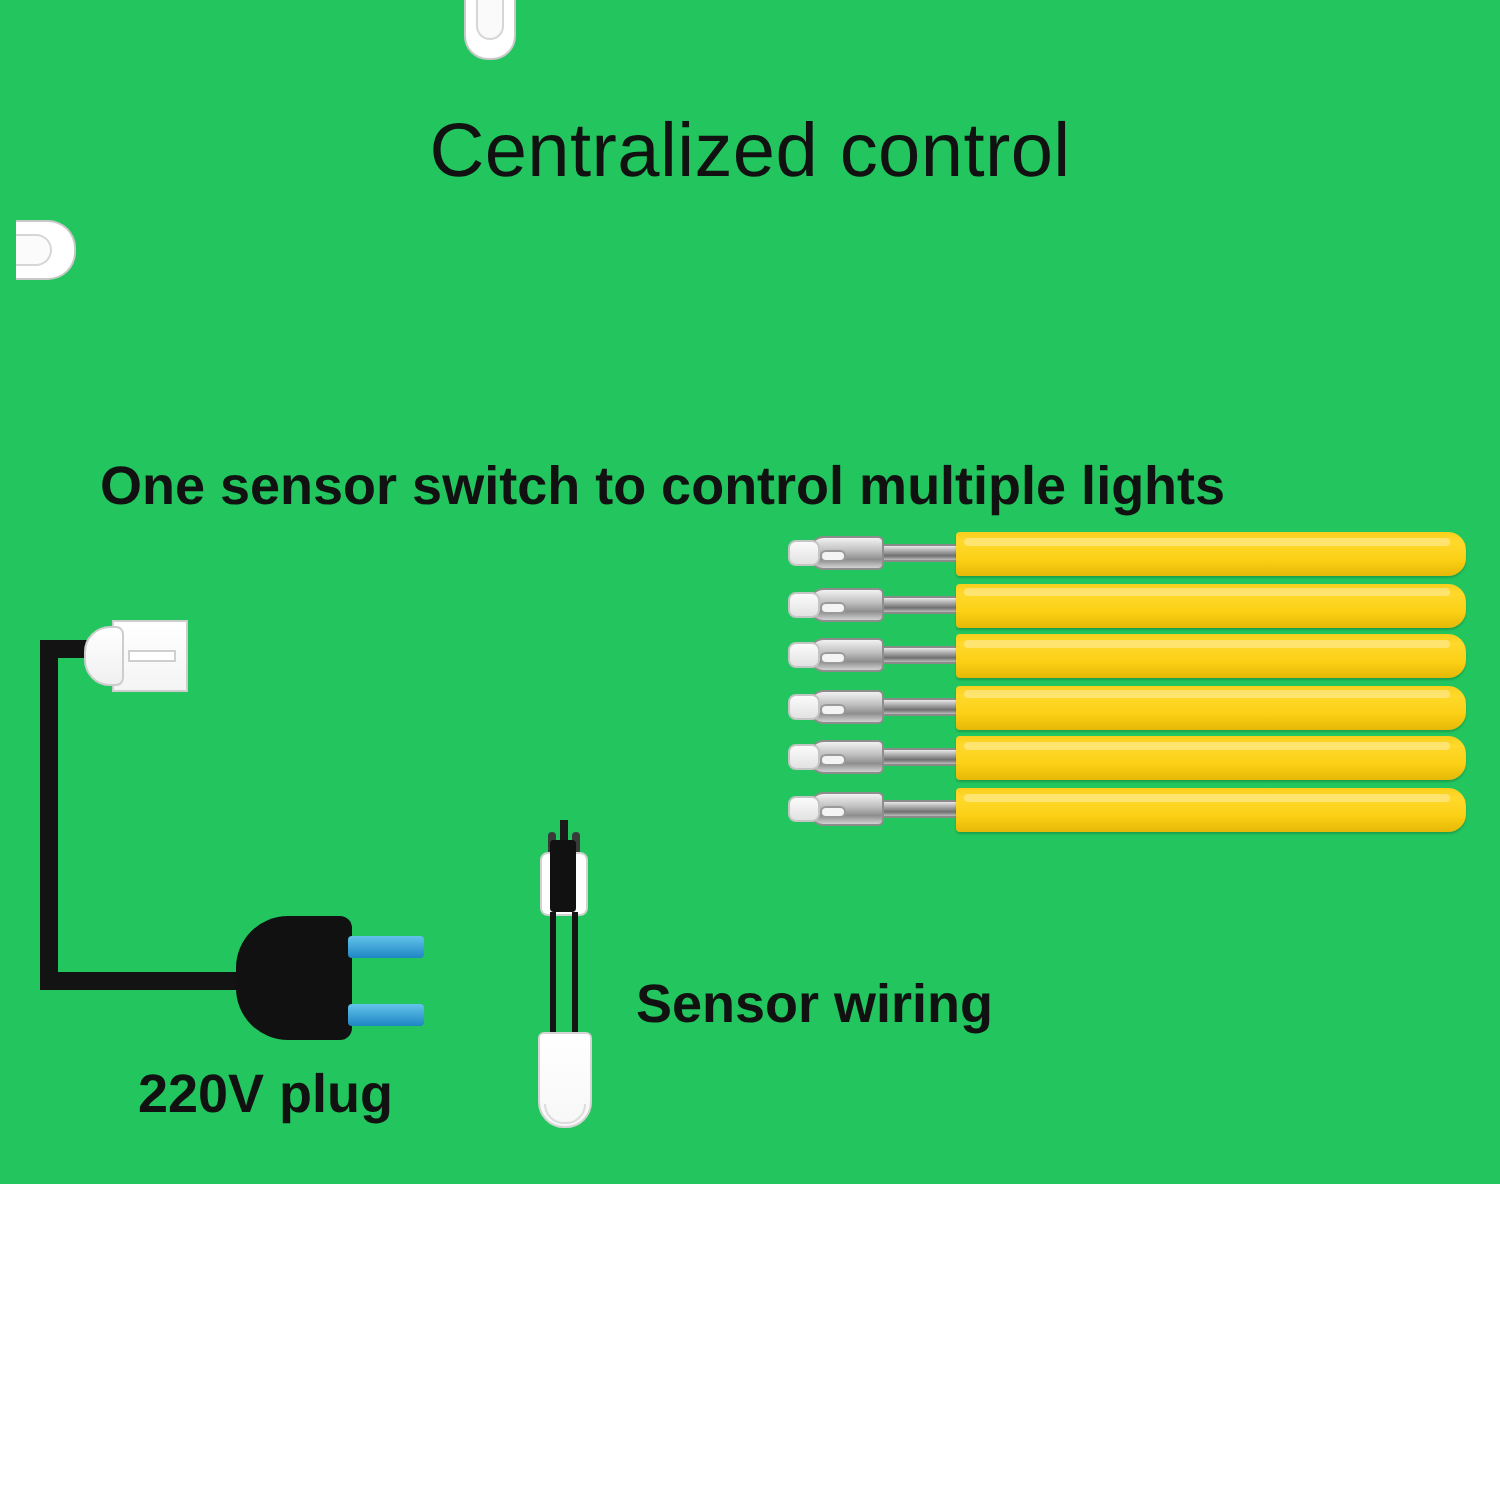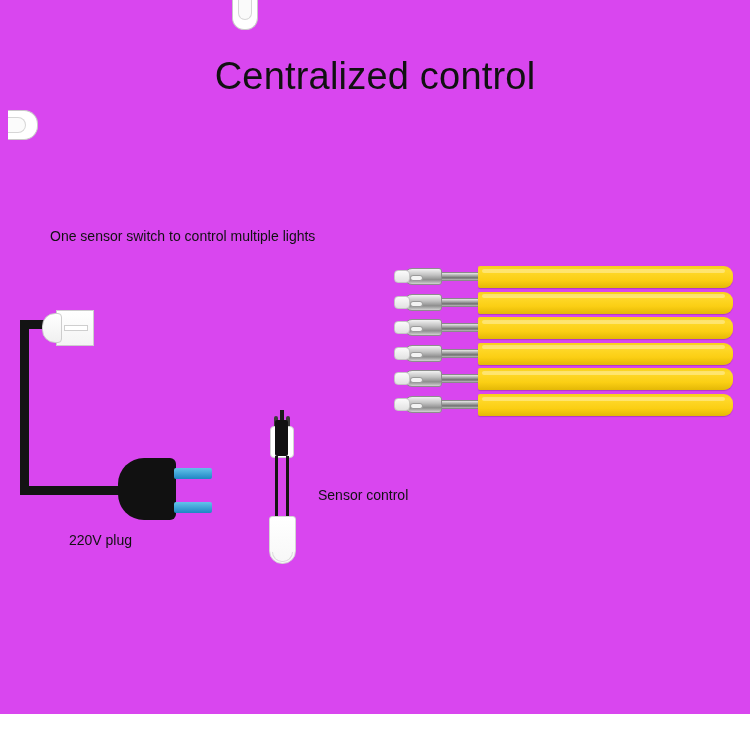--- a/index.html
+++ b/index.html
@@ -8,22 +8,22 @@
     padding: 0;
     background: #ffffff;
   }
   body {
     font-family: "Liberation Sans", "DejaVu Sans", sans-serif;
     color: #111111;
   }
   #stage {
     position: relative;
     width: 750px;
-    height: 714px;
-    background: #d946ef;
+    height: 592px;
+    background: #22c55e;
     overflow: hidden;
   }
 
   
   .title-line {
     position: absolute;
     left: 0;
     width: 750px;
     text-align: center;
     font-size: 38px;
@@ -31,22 +31,22 @@
     letter-spacing: 0.2px;
     color: #111111;
     white-space: nowrap;
   }
   #title-line-1 { top: 55px; }
   #title-line-2 { top: 133px; }
 
   
   .label {
     position: absolute;
-    font-size: 14px;
-    font-weight: 400;
+    font-size: 27px;
+    font-weight: 700;
     color: #111111;
     white-space: nowrap;
   }
   #label-one-sensor { left: 50px;  top: 228px; }
   #label-led-strip  { left: 533px; top: 230px; }
   #label-sensor-sw  { left: 318px; top: 487px; }
   #label-220v-plug  { left: 69px;  top: 532px; }
 
   
   #transformer {
@@ -365,21 +365,21 @@
   }
 </style>
 </head>
 <body>
 
 <div id="stage">
 
   <div class="title-line" id="title-line-1">Centralized control</div>
 
   <div class="label" id="label-one-sensor">One sensor switch to control multiple lights</div>
-  <div class="label" id="label-sensor-sw">Sensor control</div>
+  <div class="label" id="label-sensor-sw">Sensor wiring</div>
   <div class="label" id="label-220v-plug">220V plug</div>
 
   <div id="mains-cable-h-top"></div>
   <div id="mains-cable-v"></div>
   <div id="mains-cable-h-bottom"></div>
 
   <div id="plug-body"></div>
   <div id="plug-body-wedge"></div>
   <div class="plug-pin" id="plug-pin-top"></div>
   <div class="plug-pin" id="plug-pin-bottom"></div>

